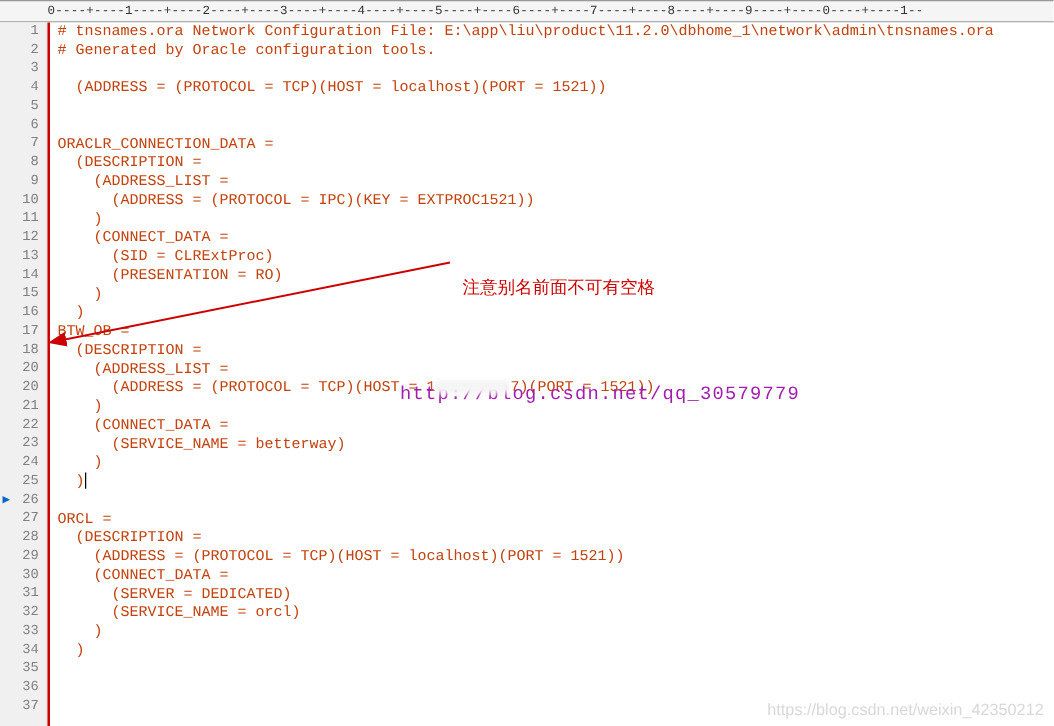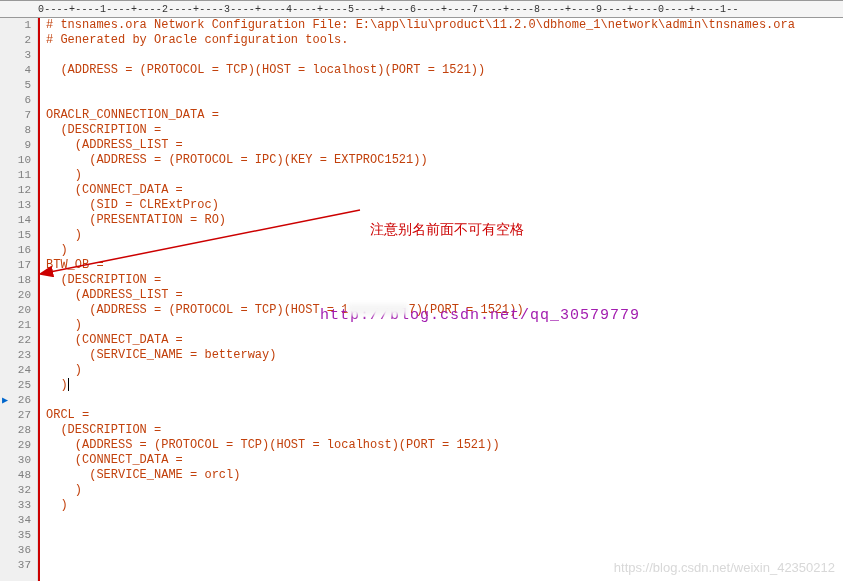--- a/index.html
+++ b/index.html
@@ -135,21 +135,21 @@
       <div class="line-num">21</div>
       <div class="line-num">22</div>
       <div class="line-num">23</div>
       <div class="line-num">24</div>
       <div class="line-num">25</div>
       <div class="line-num">26</div>
       <div class="line-num">27</div>
       <div class="line-num">28</div>
       <div class="line-num">29</div>
       <div class="line-num">30</div>
-      <div class="line-num">48</div>
+      <div class="line-num">31</div>
       <div class="line-num">32</div>
       <div class="line-num">33</div>
       <div class="line-num">34</div>
       <div class="line-num">35</div>
       <div class="line-num">36</div>
       <div class="line-num">37</div>
     </div>
   <div class="code-area">
     <svg class="arrow-svg" width="340" height="100">
       <defs>
@@ -184,20 +184,21 @@
       <div class="code-line">    )</div>
       <div class="code-line">    (CONNECT_DATA =</div>
       <div class="code-line">      (SERVICE_NAME = betterway)</div>
       <div class="code-line">    )</div>
       <div class="code-line">  )<span class="cursor"></span></div>
       <div class="code-line"></div>
       <div class="code-line">ORCL =</div>
       <div class="code-line">  (DESCRIPTION =</div>
       <div class="code-line">    (ADDRESS = (PROTOCOL = TCP)(HOST = localhost)(PORT = 1521))</div>
       <div class="code-line">    (CONNECT_DATA =</div>
+      <div class="code-line">      (SERVER = DEDICATED)</div>
       <div class="code-line">      (SERVICE_NAME = orcl)</div>
       <div class="code-line">    )</div>
       <div class="code-line">  )</div>
       <div class="code-line"></div>
       <div class="code-line"></div>
     </div>
 </div>
 
 <div class="watermark2">https://blog.csdn.net/weixin_42350212</div>
 

